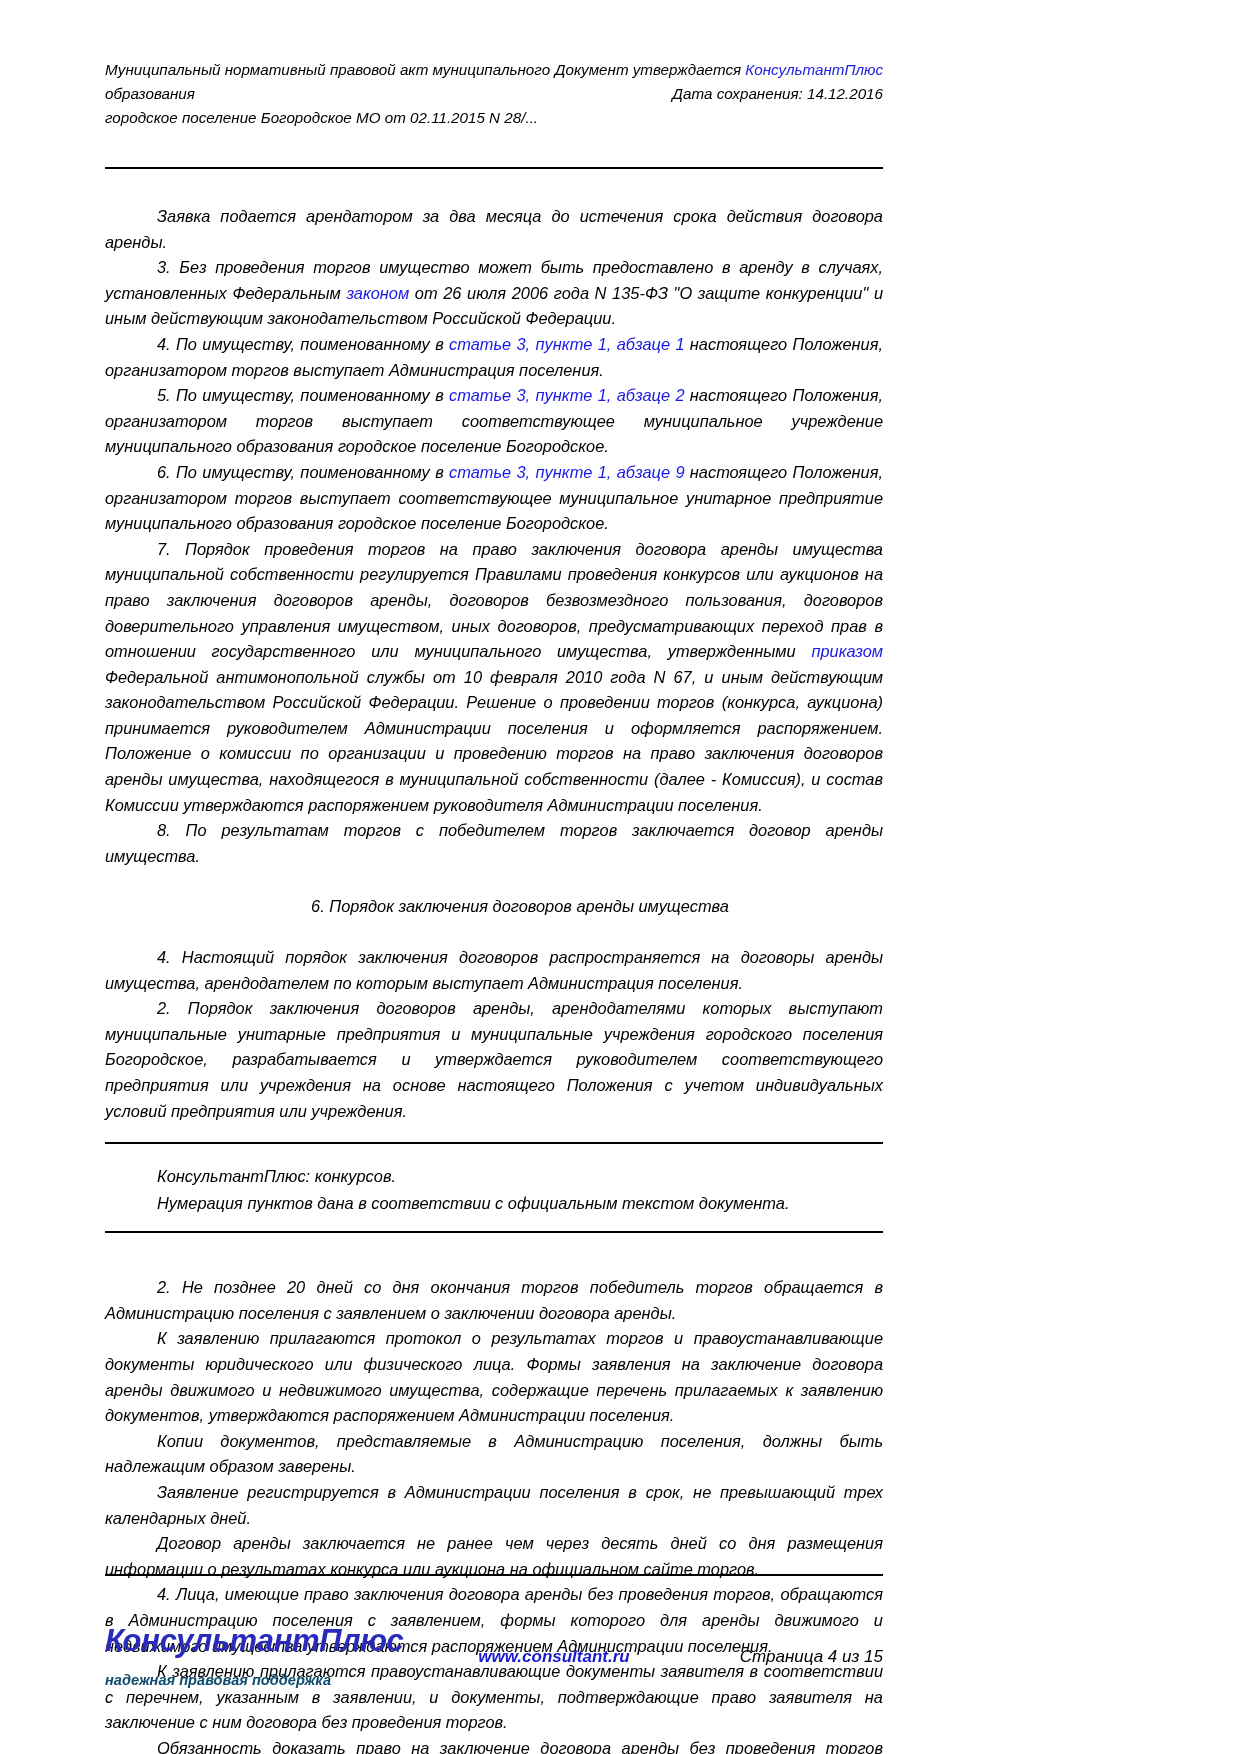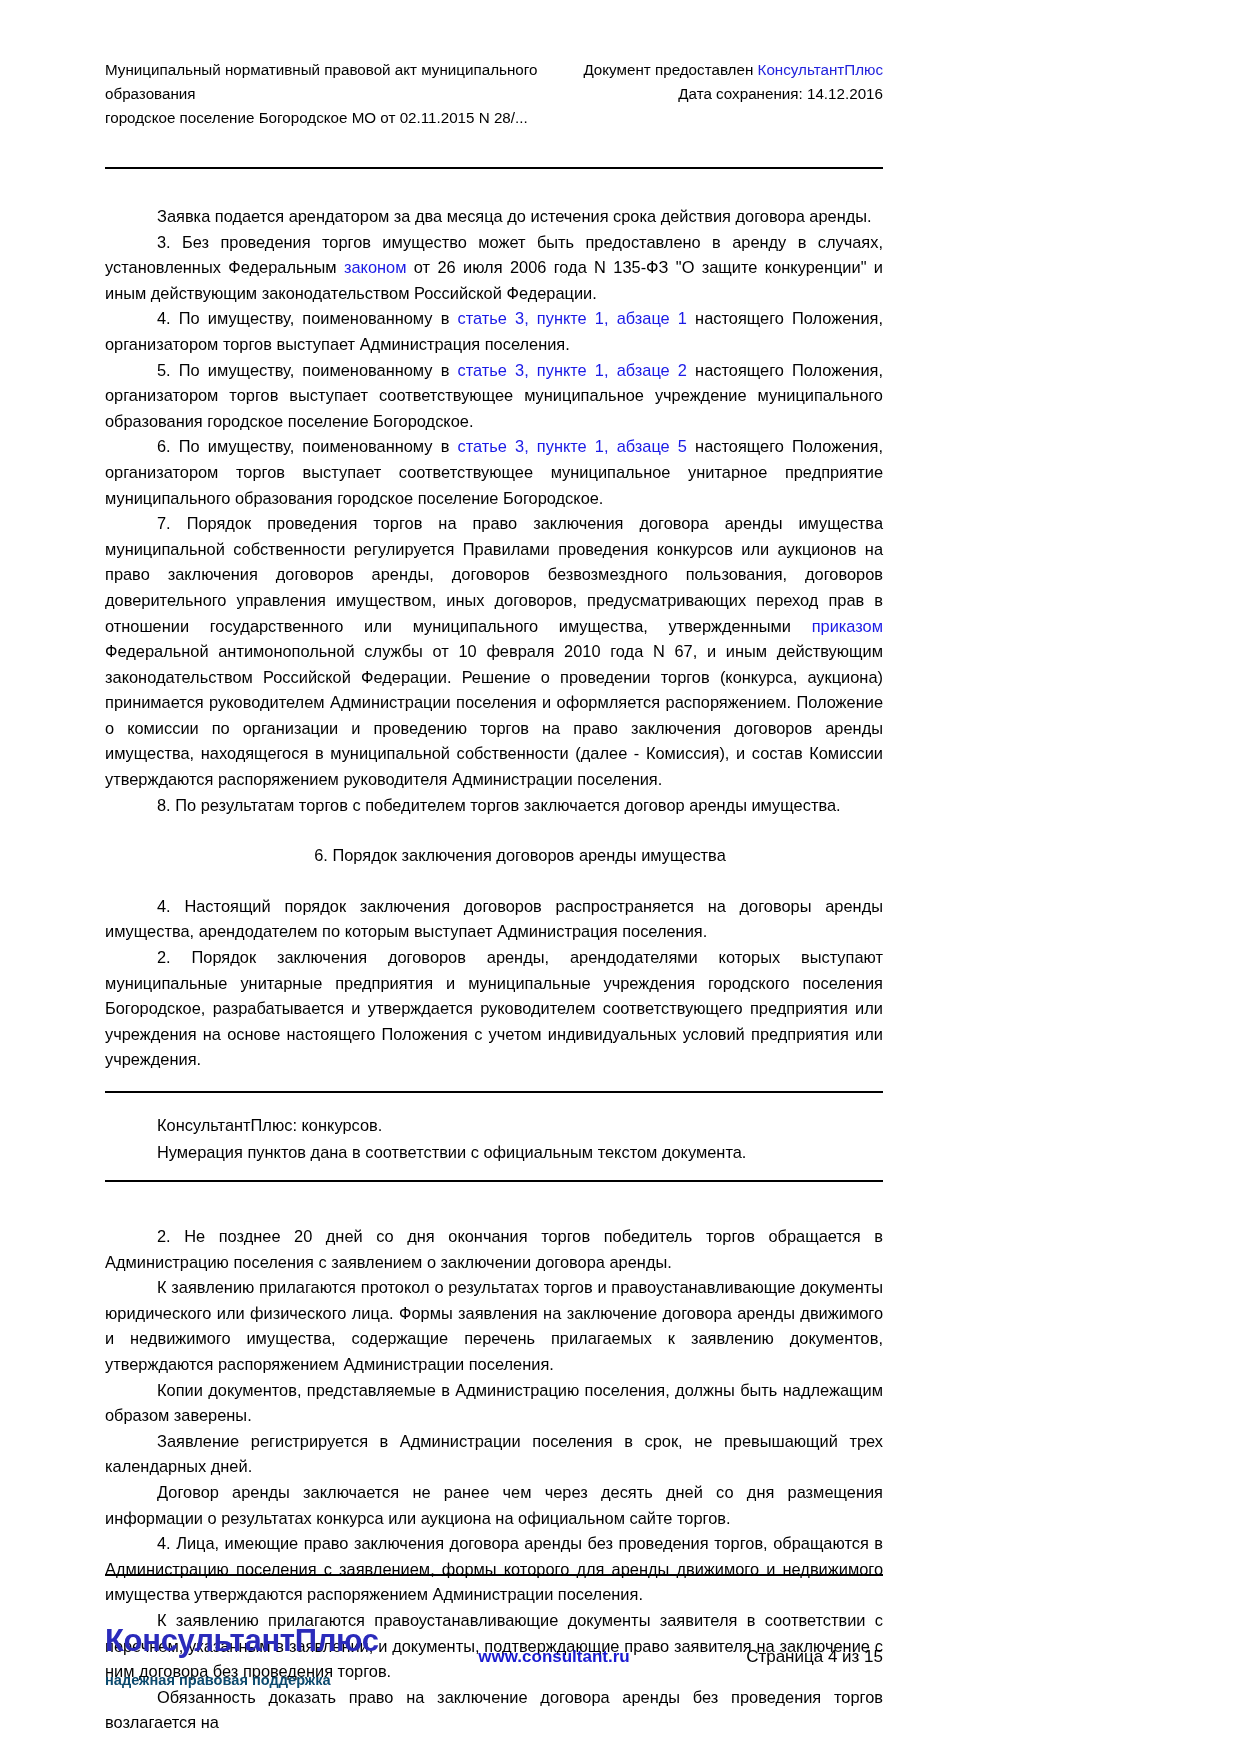--- a/index.html
+++ b/index.html
@@ -14,20 +14,21 @@
     color: #000000;
     position: relative;
     overflow: hidden;
   }
   .page {
     width: 980px;
     height: 1754px;
     box-sizing: border-box;
     padding: 0;
     position: relative;
+    font-style: italic;
   }
 
   
   .doc-header {
     display: flex;
     justify-content: space-between;
     align-items: flex-start;
     padding: 58px 97px 0 105px;
     font-size: 15.2px;
     line-height: 24px;
@@ -142,38 +143,38 @@
 <body>
 
 <div class="page">
 
   <div class="doc-header">
     <div class="left">
       <span class="hdr-line">Муниципальный нормативный правовой акт муниципального образования</span>
       <span class="hdr-line">городское поселение Богородское МО от 02.11.2015 N 28/...</span>
     </div>
     <div class="right">
-      <span class="hdr-line"><span>Документ предоставлен </span><span class="link-dark">КонсультантПлюс</span></span>
+      <span class="hdr-line"><span>Документ утверждается </span><span class="link-dark">КонсультантПлюс</span></span>
       <span class="hdr-line">Дата сохранения: 14.12.2016</span>
     </div>
   </div>
 
   <div class="rule-top"></div>
 
   <div class="content body-top">
 
     <p>Заявка подается арендатором за два месяца до истечения срока действия договора аренды.</p>
 
     <p><span>3. Без проведения торгов имущество может быть предоставлено в аренду в случаях, установленных Федеральным </span><span class="link">законом</span><span> от 26 июля 2006 года N 135-ФЗ "О защите конкуренции" и иным действующим законодательством Российской Федерации.</span></p>
 
     <p><span>4. По имуществу, поименованному в </span><span class="link">статье 3, пункте 1, абзаце 1</span><span> настоящего Положения, организатором торгов выступает Администрация поселения.</span></p>
 
     <p><span>5. По имуществу, поименованному в </span><span class="link">статье 3, пункте 1, абзаце 2</span><span> настоящего Положения, организатором торгов выступает соответствующее муниципальное учреждение муниципального образования городское поселение Богородское.</span></p>
 
-    <p><span>6. По имуществу, поименованному в </span><span class="link">статье 3, пункте 1, абзаце 5</span><span> настоящего Положения, организатором торгов выступает соответствующее муниципальное унитарное предприятие муниципального образования городское поселение Богородское.</span></p>
+    <p><span>6. По имуществу, поименованному в </span><span class="link">статье 3, пункте 1, абзаце 9</span><span> настоящего Положения, организатором торгов выступает соответствующее муниципальное унитарное предприятие муниципального образования городское поселение Богородское.</span></p>
 
     <p><span>7. Порядок проведения торгов на право заключения договора аренды имущества муниципальной собственности регулируется Правилами проведения конкурсов или аукционов на право заключения договоров аренды, договоров безвозмездного пользования, договоров доверительного управления имуществом, иных договоров, предусматривающих переход прав в отношении государственного или муниципального имущества, утвержденными </span><span class="link">приказом</span><span> Федеральной антимонопольной службы от 10 февраля 2010 года N 67, и иным действующим законодательством Российской Федерации. Решение о проведении торгов (конкурса, аукциона) принимается руководителем Администрации поселения и оформляется распоряжением. Положение о комиссии по организации и проведению торгов на право заключения договоров аренды имущества, находящегося в муниципальной собственности (далее - Комиссия), и состав Комиссии утверждаются распоряжением руководителя Администрации поселения.</span></p>
 
     <p>8. По результатам торгов с победителем торгов заключается договор аренды имущества.</p>
 
     <p class="section-title">6. Порядок заключения договоров аренды имущества</p>
 
     <p>4. Настоящий порядок заключения договоров распространяется на договоры аренды имущества, арендодателем по которым выступает Администрация поселения.</p>
 
     <p>2. Порядок заключения договоров аренды, арендодателями которых выступают муниципальные унитарные предприятия и муниципальные учреждения городского поселения Богородское, разрабатывается и утверждается руководителем соответствующего предприятия или учреждения на основе настоящего Положения с учетом индивидуальных условий предприятия или учреждения.</p>

